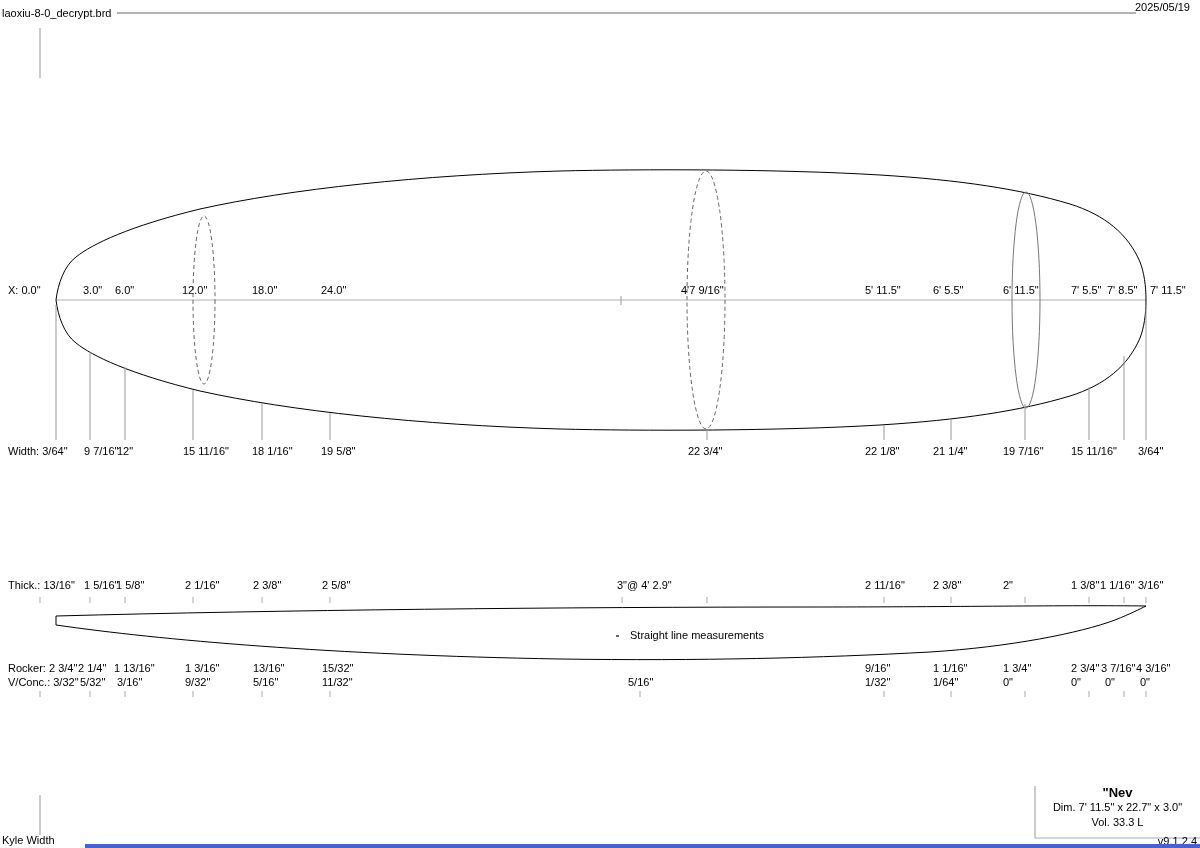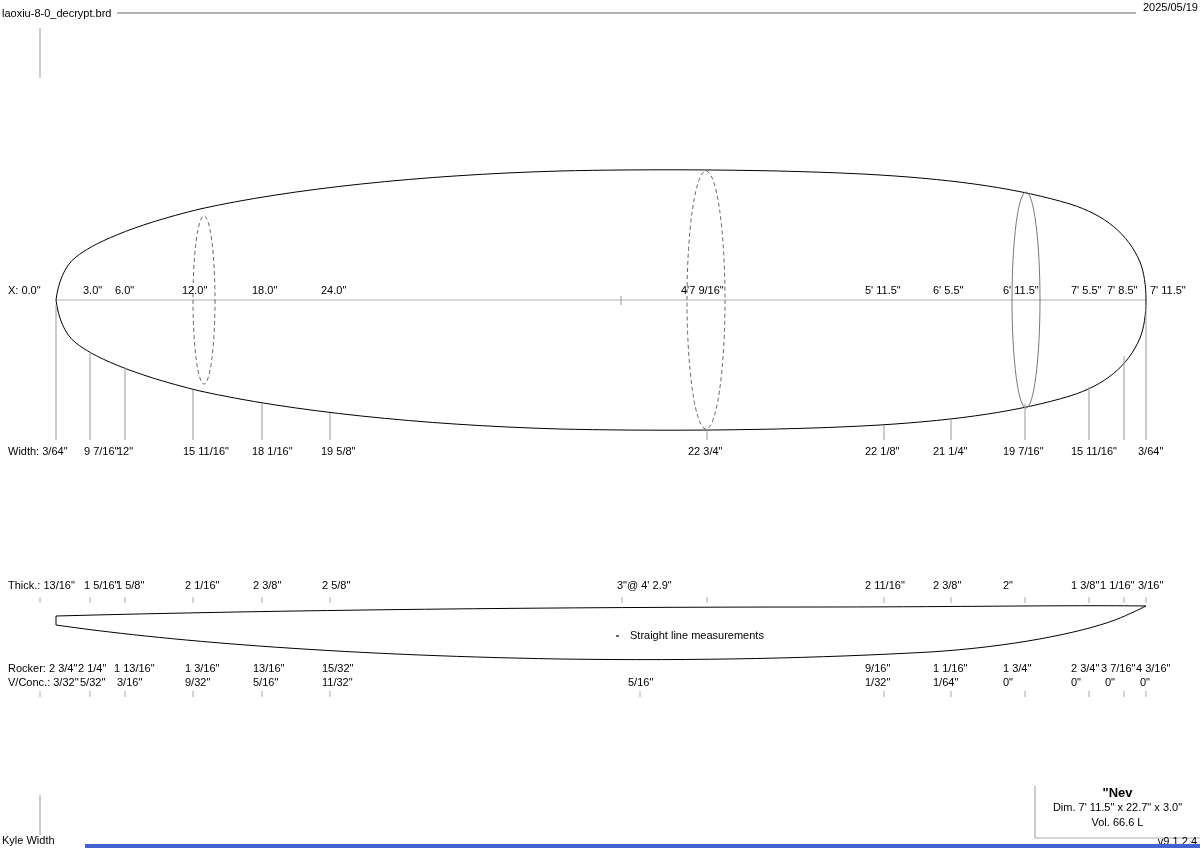--- a/index.html
+++ b/index.html
@@ -104,21 +104,21 @@
     <line x1="1089" y1="691" x2="1089" y2="697"></line>
     <line x1="1124" y1="691" x2="1124" y2="697"></line>
     <line x1="1146" y1="691" x2="1146" y2="697"></line>
   </g>
 
   <line x1="1035" y1="786" x2="1035" y2="838" stroke="#999" stroke-width="1"></line>
   <line x1="1035" y1="838" x2="1200" y2="838" stroke="#aaa" stroke-width="1"></line>
 </svg>
 
 <span class="txt hdr" style="left:2px;top:7px;">laoxiu-8-0_decrypt.brd</span>
-<span class="txt hdr" style="right:2px;top:1px;">2025/05/19</span>
+<span class="txt hdr" style="right:10px;top:1px;">2025/05/19</span>
 
 <div id="rows">
     <div class="mrow" style="top: 284px;">
       <span class="mlabel" style="left: 8px;">X: 0.0"</span>
       <span class="mlabel" style="left: 83px;">3.0"</span>
       <span class="mlabel" style="left: 115px;">6.0"</span>
       <span class="mlabel" style="left: 182px;">12.0"</span>
       <span class="mlabel" style="left: 252px;">18.0"</span>
       <span class="mlabel" style="left: 321px;">24.0"</span>
       <span class="mlabel" style="left: 681px;">4'7 9/16"</span>
@@ -187,18 +187,18 @@
       <span class="mlabel" style="left: 1105px;">0"</span>
       <span class="mlabel" style="left: 1140px;">0"</span>
     </div>
   </div>
 
 <span class="txt" style="left:630px;top:629px;">Straight line measurements</span>
 
 <div class="infobox">
   <div class="bname">"Nev</div>
   <div class="bline">Dim. 7' 11.5" x 22.7" x 3.0"</div>
-  <div class="bline">Vol. 66.6 L</div>
+  <div class="bline">Vol. 33.3 L</div>
 </div>
 
 <span class="txt" style="left:2px;top:834px;">Kyle Width</span>
 <span class="txt" style="right:3px;top:835px;">v9.1.2.4</span>
 <div id="accent-bar" style="background: rgb(70, 97, 210);"></div>
 
 </body></html>

